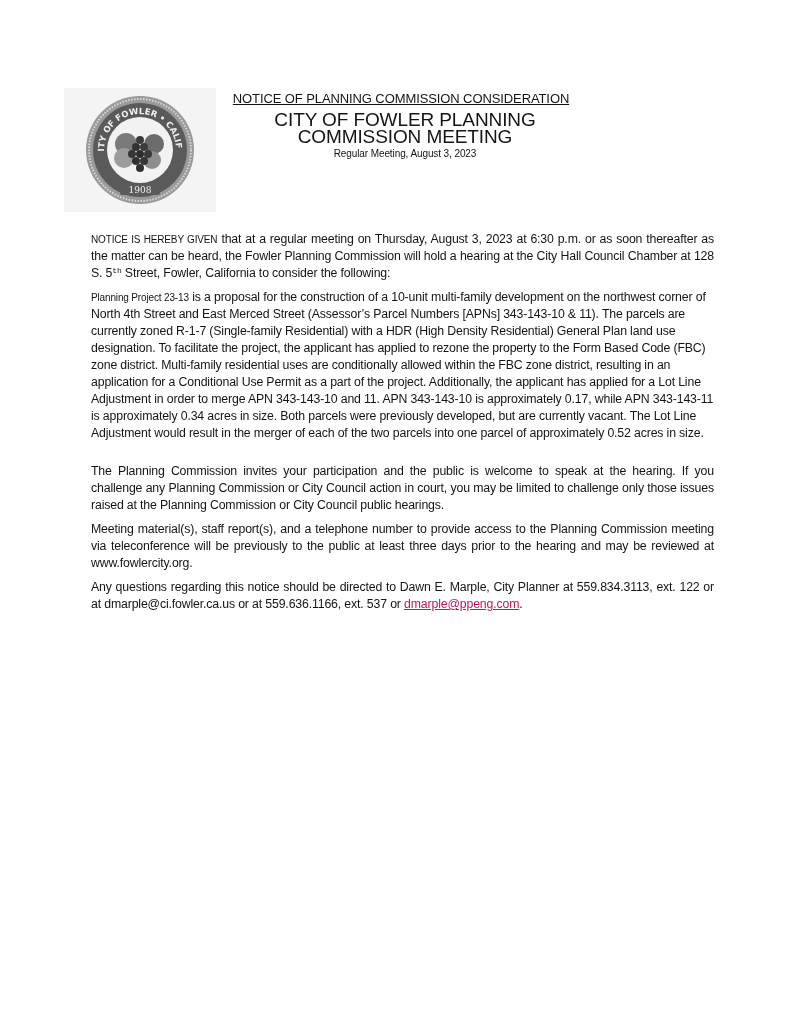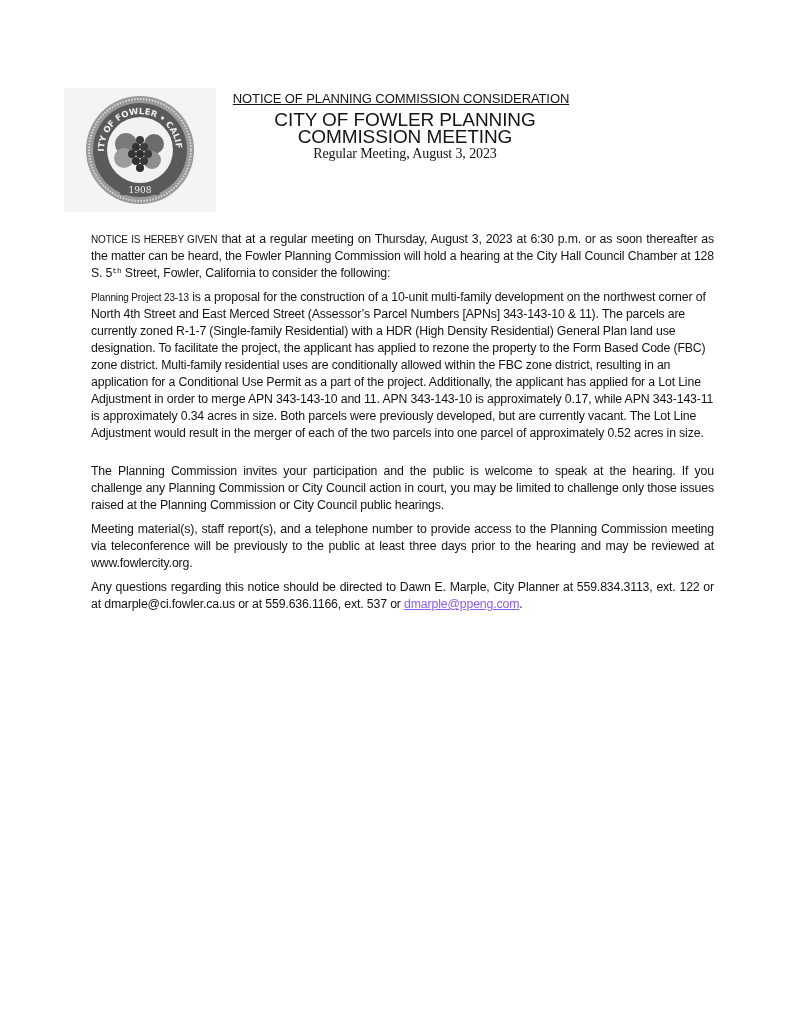--- a/index.html
+++ b/index.html
@@ -44,25 +44,24 @@
       display: block;
     }
     .meeting-title {
       font-size: 19px;
       margin-top: 4px;
       line-height: 17px;
       display: block;
       letter-spacing: -0.1px;
     }
     .meeting-sub {
-      font-size: 14px;
+      font-size: 10px;
       line-height: 17px;
       display: block;
       letter-spacing: -0.1px;
-      font-family: Liberation Serif, serif;
     }
     .content {
       position: absolute;
       left: 91px;
       top: 231px;
       width: 623px;
       font-size: 12.3px;
       line-height: 17px;
       letter-spacing: -0.15px;
     }
@@ -79,21 +78,21 @@
     sup.th {
       font-size: 8px;
       vertical-align: 4px;
       line-height: 0;
       font-family: Liberation Mono, monospace;
     }
     .gap {
       height: 14px;
     }
     a.email-link {
-      color: #8b5cf6;
+      color: #be185d;
       text-decoration: underline;
     }
   </style>
 </head>
 <body>
 
 <div class="seal-wrap">
   <svg width="112" height="116" viewBox="0 0 112 116">
     <defs>
       <path id="arcTop" d="M 20 58 A 36 36 0 0 1 92 58"></path>

